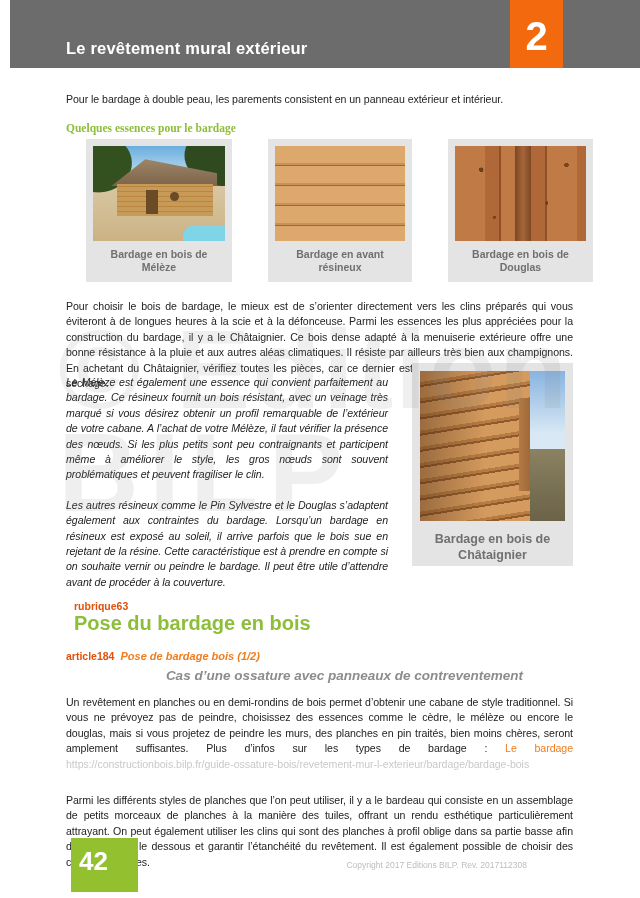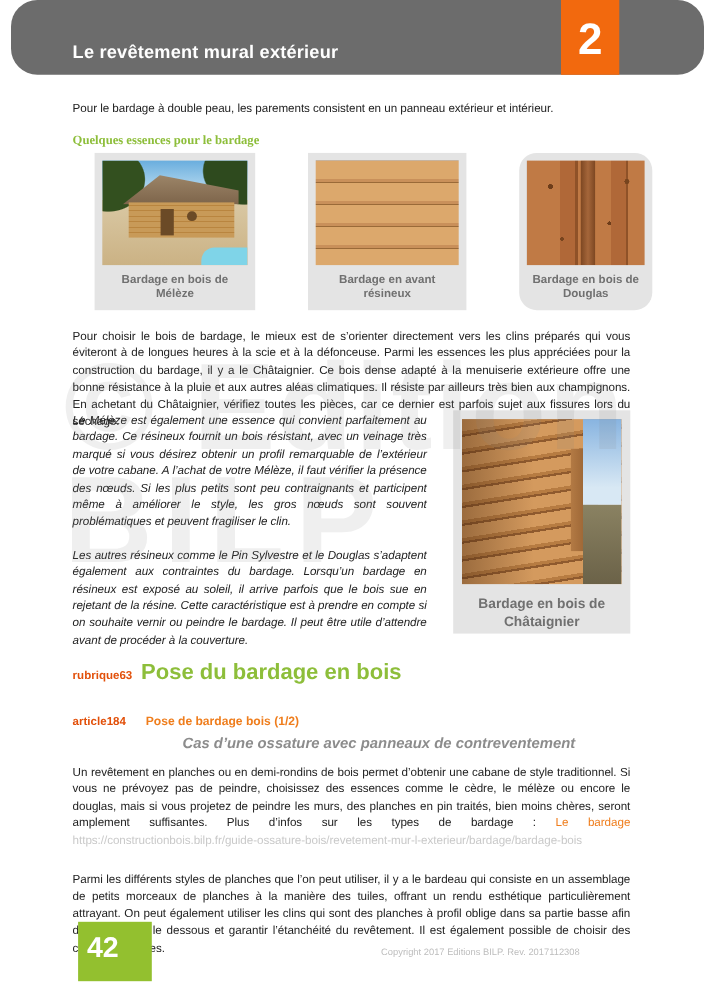--- a/index.html
+++ b/index.html
@@ -1,55 +1,55 @@
 <!DOCTYPE html>
 <html lang="fr"><head>
 <meta charset="utf-8">
 <style>
   html,body{margin:0;padding:0;}
   body{
     width:640px;height:898px;position:relative;background:#ffffff;
     font-family:"Liberation Sans",sans-serif;color:#1f1f1f;overflow:hidden;
   }
   
-  .band{position:absolute;left:10px;right:0;top:0;height:68px;background:#6c6c6c;border-radius:24px;}
+  .band{position:absolute;left:10px;right:0;top:0;height:68px;background:#6c6c6c;}
   .band-title{
     position:absolute;left:56px;bottom:10px;color:#ffffff;font-weight:bold;
     font-size:16.5px;letter-spacing:.2px;
   }
   .chapter-box{
     position:absolute;left:510px;top:0;width:53px;height:68px;background:#f2690e;
     display:flex;align-items:center;justify-content:center;
   }
   .chapter-box span{color:#fff;font-size:40px;font-weight:bold;line-height:1;margin-top:4px;}
   
   .col{position:absolute;left:66px;width:507px;}
   p.body-text{
     margin:0;font-size:10.6px;line-height:15.4px;text-align:justify;
     letter-spacing:-0.05px;color:#222;
   }
   
   .green-sub{font-size:11.5px;font-weight:bold;color:#8dbe3a;}
   .rubrique-label,.article-label{font-size:10.5px;font-weight:bold;color:#e2500a;}
   .rubrique-title{font-size:20px;font-weight:bold;color:#8dbe3a;margin-left:8px;}
-  .article-title{font-size:11px;font-weight:bold;color:#ef7d1c;margin-left:18px;}
+  .article-title{font-size:11px;font-weight:bold;color:#ef7d1c;margin-left:6px;font-style:italic;}
   .subtitle{
     font-size:13.5px;font-weight:bold;font-style:italic;color:#8c8c8c;
     text-align:right;padding-right:50px;
   }
   
   .gallery{position:absolute;left:66px;top:139px;width:507px;display:flex;
     justify-content:space-between;align-items:flex-start;margin-left:20px;}
   .gcard{background:#e4e4e4;padding:7px 7px 8px 7px;box-sizing:border-box;}
   .gcard .ph{width:100%;height:95px;position:relative;overflow:hidden;}
   .gcap{
     font-size:10.5px;font-weight:bold;color:#707070;text-align:center;
     margin-top:7px;line-height:13px;
   }
-  .g1{width:146px;} .g2{width:144px;} .g3{width:121px;border-radius:16px;}
+  .g1{width:146px;} .g2{width:144px;} .g3{width:145px;}
   
   .photo-cabin{background:linear-gradient(#6aaede 0%,#cfe8f5 38%,#d9c8a4 38%,#cbb284 100%);}
   .photo-cabin .trees{position:absolute;inset:0;background:
     radial-gradient(ellipse 55px 48px at 4% 18%, #33501f 0 60%, transparent 62%),
     radial-gradient(ellipse 62px 50px at 98% 10%, #2e4a1e 0 60%, transparent 62%);}
   .photo-cabin .roof{position:absolute;left:14%;right:6%;top:14%;height:28%;
     background:linear-gradient(#9c8568,#7d644a);
     clip-path:polygon(0 100%,32% 0,100% 52%,100% 100%);}
   .photo-cabin .wall{position:absolute;left:18%;right:9%;top:40%;height:34%;
     background:repeating-linear-gradient(0deg,#c89a58 0 4px,#b9853f 4px 5px);}
@@ -62,21 +62,21 @@
   .photo-douglas{background:
     repeating-linear-gradient(90deg,#c07a45 0 30px,#b06838 30px 44px,#8f5228 44px 46px);}
   .photo-douglas .batten{position:absolute;left:46%;top:0;width:12%;height:100%;
     background:linear-gradient(90deg,#7d4722,#a5663a 50%,#7d4722);}
   .photo-douglas .knots{position:absolute;inset:0;background:
     radial-gradient(circle 4px at 20% 25%, #6e3d1a 0 55%, transparent 60%),
     radial-gradient(circle 3px at 70% 60%, #6e3d1a 0 55%, transparent 60%),
     radial-gradient(circle 3px at 30% 75%, #77441e 0 55%, transparent 60%),
     radial-gradient(circle 4px at 85% 20%, #77441e 0 55%, transparent 60%);}
   
-  .side-figure{position:absolute;left:412px;top:373px;width:161px;height:203px;
+  .side-figure{position:absolute;left:412px;top:363px;width:161px;height:203px;
     background:#e4e4e4;box-sizing:border-box;padding:8px;}
   .side-figure .ph{position:relative;width:100%;height:150px;overflow:hidden;}
   .photo-chata{background:
     linear-gradient(90deg,rgba(70,38,14,.4),rgba(0,0,0,0) 45%),
     repeating-linear-gradient(171deg,#d49a5e 0 11px,#b77c42 11px 14px,#8f5a2e 14px 16px);}
   .photo-chata .face2{position:absolute;right:22%;top:18%;width:10%;height:62%;
     background:linear-gradient(90deg,#b37a44,#9a6434);}
   .photo-chata .sky{position:absolute;right:0;top:0;width:24%;height:52%;
     background:linear-gradient(#88b4e0,#d8e8f4 80%);}
   .photo-chata .ground{position:absolute;right:0;bottom:0;width:24%;height:48%;
@@ -151,21 +151,21 @@
 
 <div class="side-figure">
   <div class="ph photo-chata">
     <div class="face2"></div>
     <div class="sky"></div>
     <div class="ground"></div>
   </div>
   <div class="side-cap">Bardage en bois de Châtaignier</div>
 </div>
 
-<div class="col" style="top:600px;display:flex;align-items:baseline;">
+<div class="col" style="top:600px;display:flex;align-items:baseline;flex-direction:column;">
   <span class="rubrique-label">rubrique63</span>
   <span class="rubrique-title">Pose du bardage en bois</span>
 </div>
 
 <div class="col" style="top:650px;display:flex;align-items:baseline;">
   <span class="article-label">article184</span>
   <span class="article-title">Pose de bardage bois (1/2)</span>
 </div>
 
 <div class="col" style="top:668px;">

